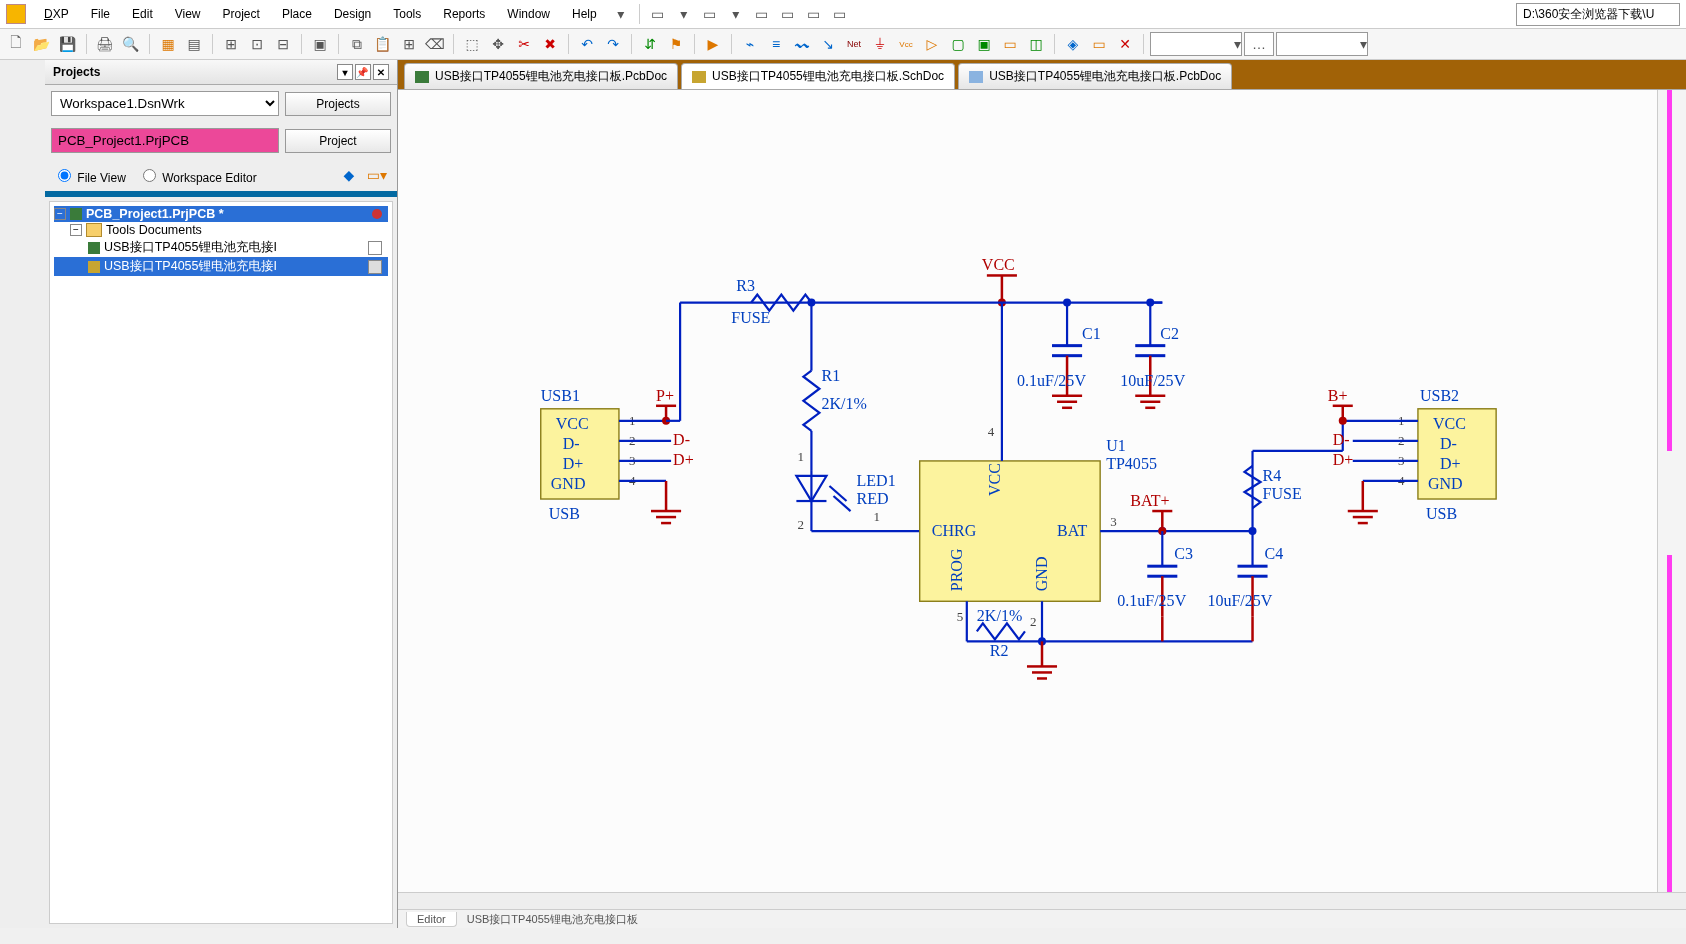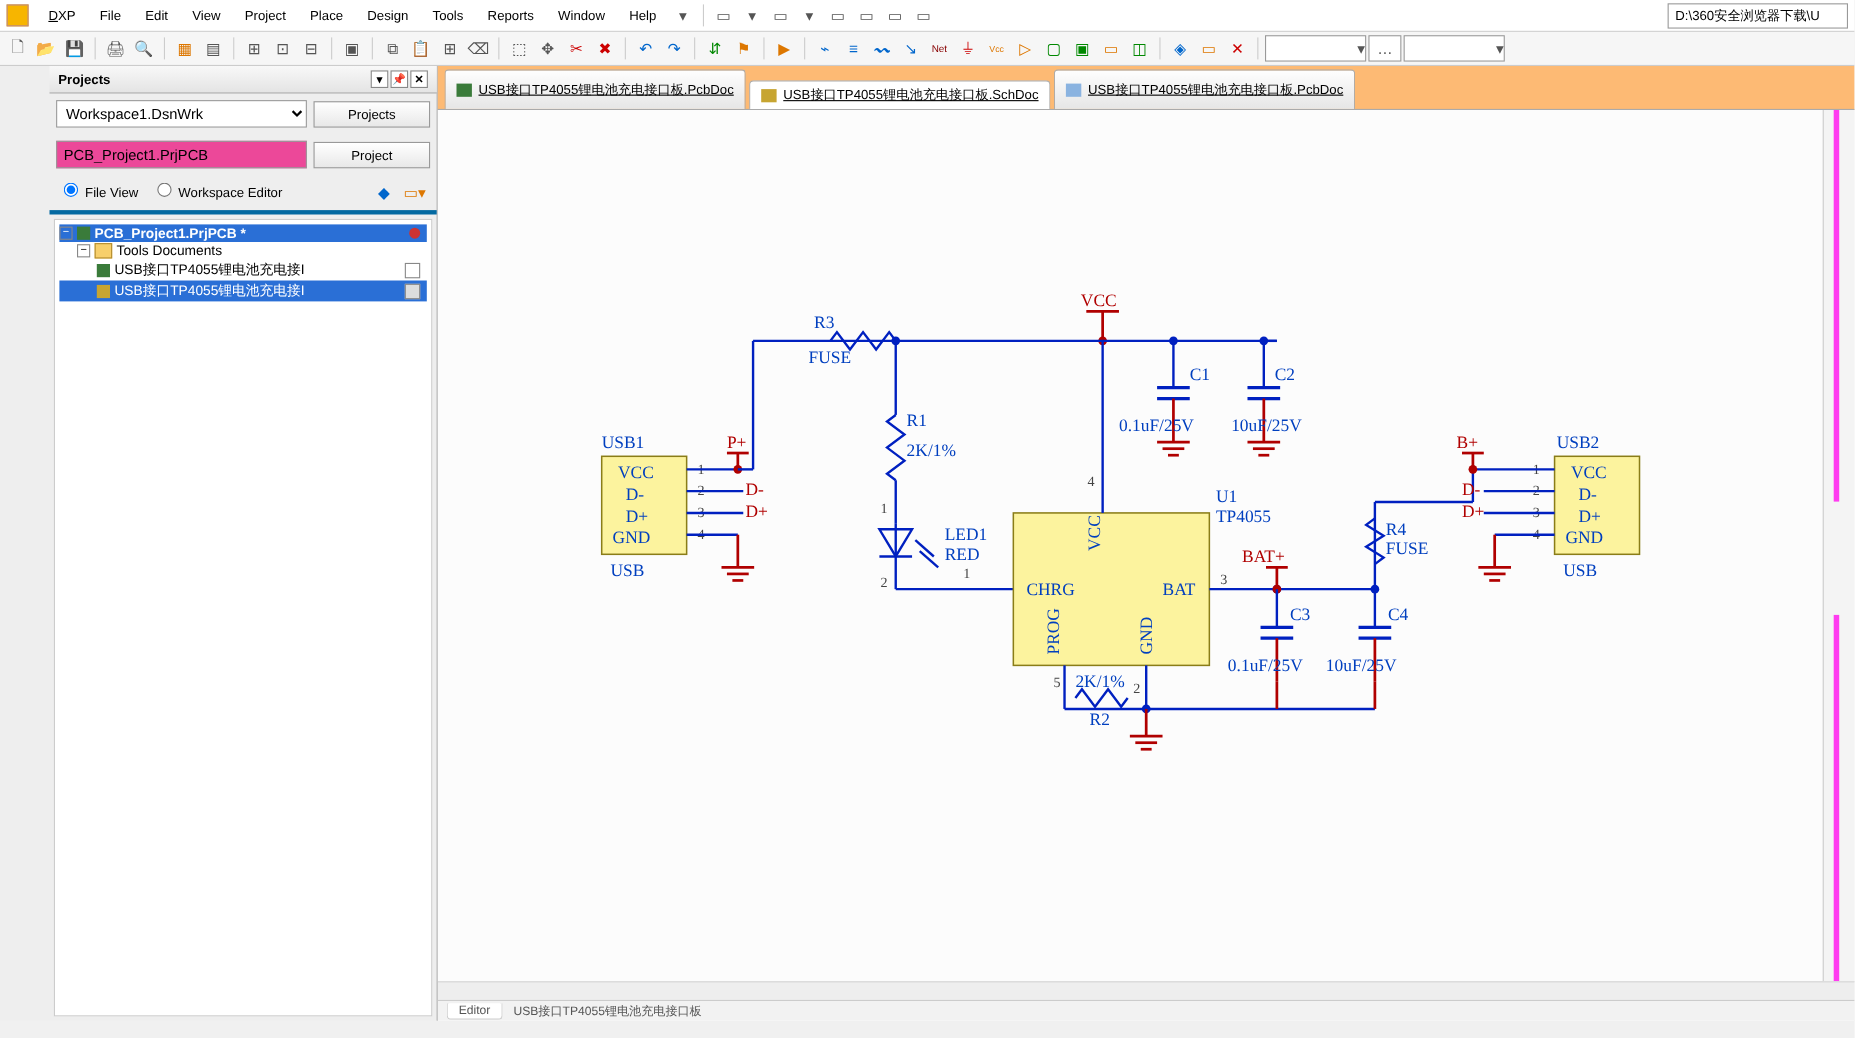--- a/index.html
+++ b/index.html
@@ -15,36 +15,36 @@
   .main{display:flex;height:calc(944px - 58px - 18px);}
   
   .panel{width:352px;background:#eee;border-right:1px solid #999;display:flex;flex-direction:column;padding-left:45px;}
   .panel-title{background:linear-gradient(#f8f8f8,#e4e4e4);border-bottom:1px solid #aaa;padding:4px 8px;font-weight:bold;display:flex;align-items:center;}
   .panel-title .ctl{margin-left:auto;display:flex;gap:2px;}
   .panel-title .ctl span{width:14px;height:14px;border:1px solid #888;font-size:10px;display:flex;align-items:center;justify-content:center;background:#fff;}
   .row{display:flex;gap:6px;padding:6px;align-items:center;}
   .row input[type=text]{flex:1;border:1px solid #999;padding:4px 6px;background:#ec4899;}
   .row select{flex:1;border:1px solid #999;padding:3px 4px;background:#fff;}
   .btn{border:1px solid #999;background:linear-gradient(#fff,#e8e8e8);padding:4px 12px;min-width:80px;text-align:center;}
-  .viewrow{display:flex;align-items:flex-start;gap:12px;padding:4px 8px;border-bottom:4px solid #0369a1;}
+  .viewrow{display:flex;align-items:center;gap:12px;padding:4px 8px;border-bottom:6px solid #0369a1;}
   .tree{flex:1;background:#fff;border:1px solid #ccc;margin:4px;padding:4px;font-size:12.5px;}
   .tree .tnode{display:flex;align-items:center;gap:4px;padding:1px 0;}
   .tree .indent1{padding-left:16px;} .tree .indent2{padding-left:34px;}
   .tree .sel{background:#2a6fd6;color:#fff;}
   .tree .sq{width:10px;height:10px;border:1px solid #888;display:inline-flex;align-items:center;justify-content:center;font-size:10px;line-height:10px;}
   .tree .ficon{width:14px;height:12px;background:#f7cf6b;border:1px solid #b28b2e;display:inline-block;}
   .tree .dicon{width:12px;height:12px;background:#fff;border:1px solid #888;display:inline-block;}
   .tree .gicon{width:12px;height:12px;background:#3a7b3a;display:inline-block;}
   .tree .yicon{width:12px;height:12px;background:#c7a531;display:inline-block;}
   .tree .ricon{width:10px;height:10px;background:#c33;border-radius:50%;display:inline-block;margin-left:auto;margin-right:6px;}
   
   .editor{flex:1;display:flex;flex-direction:column;background:#fff;position:relative;}
-  .tabs{display:flex;background:#fdba74;border-bottom:1px solid #aaa;padding:3px 6px 0 6px;gap:3px;text-decoration:underline;}
+  .tabs{display:flex;background:#a16207;border-bottom:1px solid #aaa;padding:3px 6px 0 6px;gap:3px;}
   .tab{background:linear-gradient(#fefefe,#e6e6e6);border:1px solid #aaa;border-bottom:none;border-radius:4px 4px 0 0;padding:4px 10px;display:flex;align-items:center;gap:6px;font-size:12px;}
-  .tab.active{background:#fff;margin-top:10px;}
+  .tab.active{background:#fff;}
   .tab .ticon{width:14px;height:12px;display:inline-block;}
   .canvas{flex:1;background:#fcfcfc;position:relative;overflow:hidden;}
   .scrollbar-h{height:16px;background:#eee;border-top:1px solid #ccc;}
   .rightstrip{position:absolute;right:0;top:0;bottom:0;width:28px;background:#f4f4f4;border-left:1px solid #ccc;}
   .pinkbar{position:absolute;right:14px;top:0;bottom:55%;width:5px;background:#ff3cf0;}
   .pinkbar2{position:absolute;right:14px;top:58%;bottom:0;width:5px;background:#ff3cf0;}
   
   .canvas svg{position:absolute;inset:0;width:100%;height:100%;}
   .net{fill:#b00000;font:16px 'Times New Roman',serif;}
   .lbl{fill:#003fbf;font:16px 'Times New Roman',serif;}

